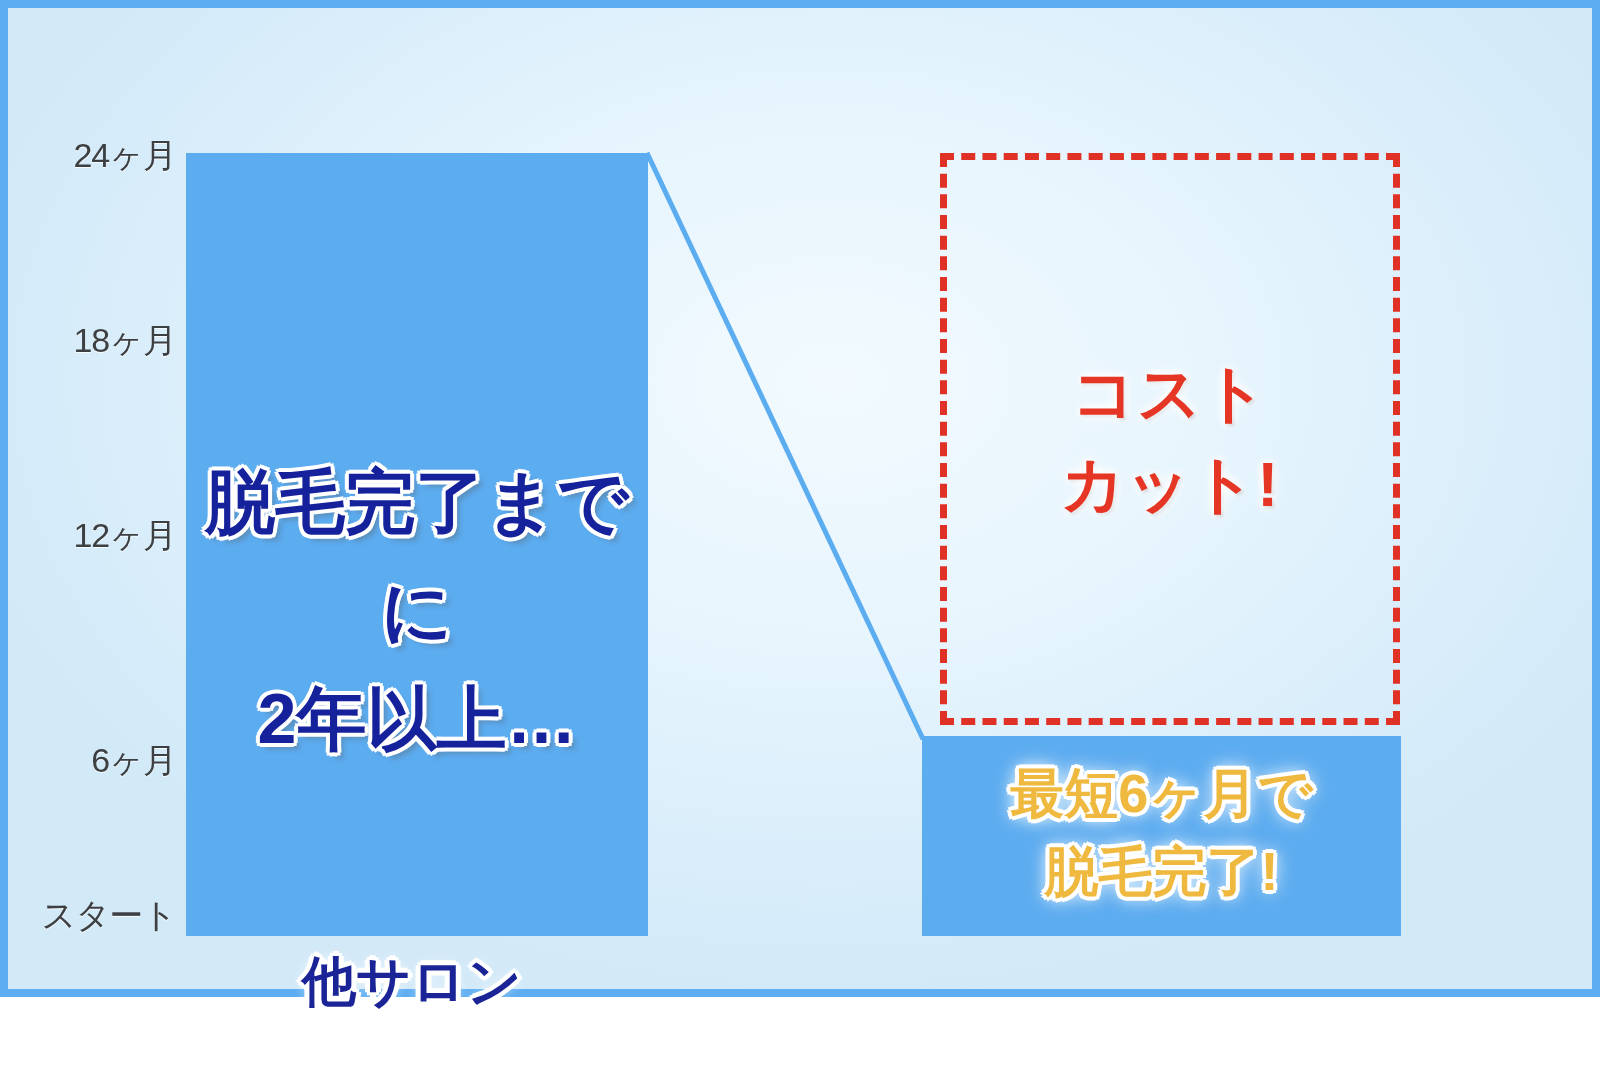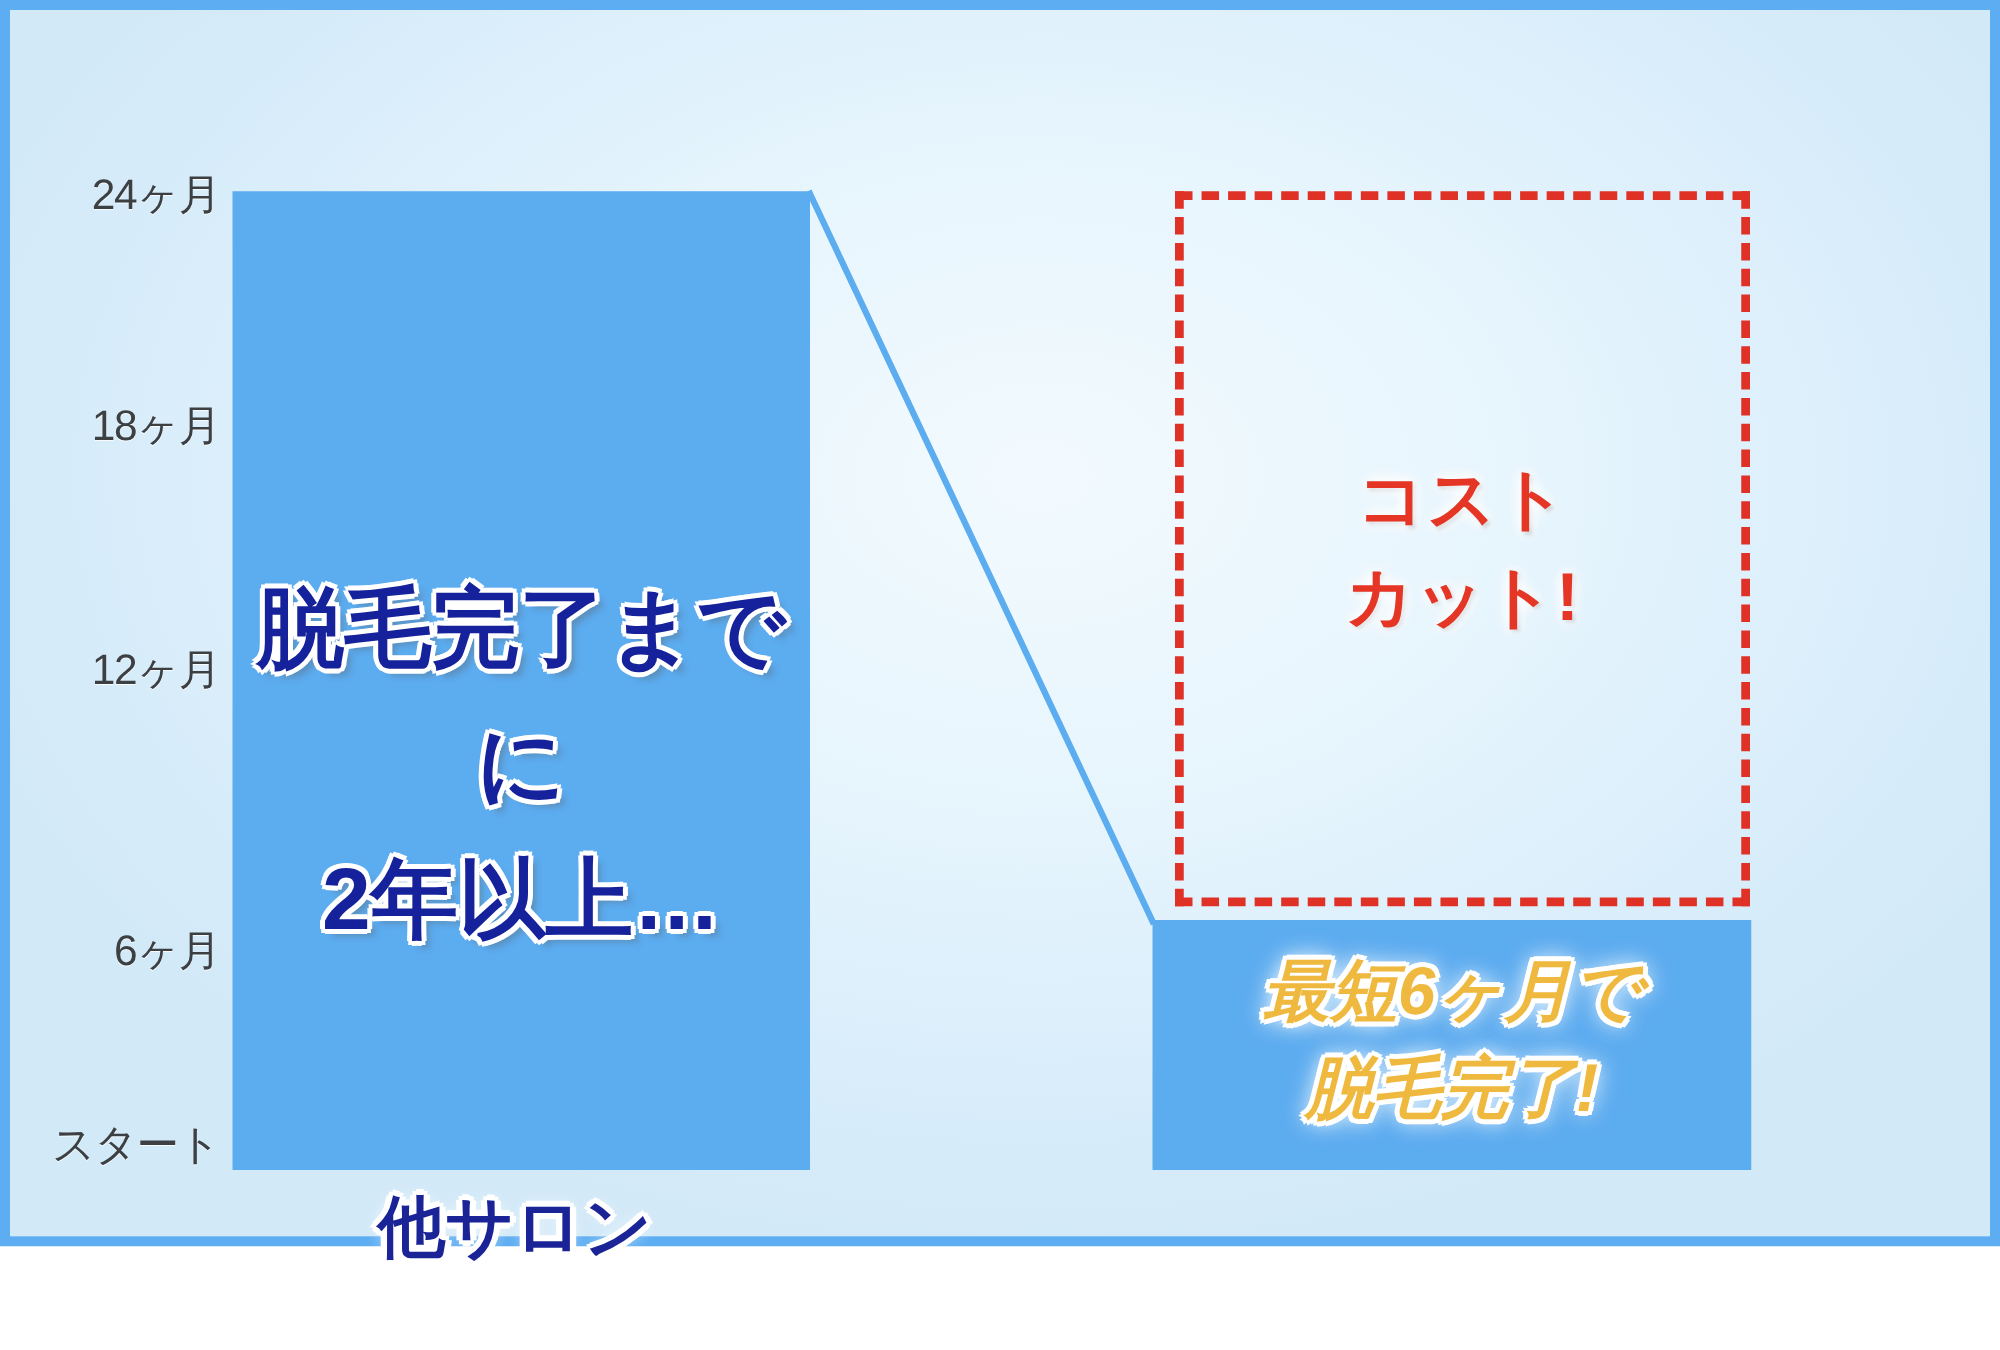--- a/index.html
+++ b/index.html
@@ -43,21 +43,21 @@
     box-sizing:border-box;
     border:7px dashed #E03127;
   }
   #costbox-text{
     position:absolute;
     width:100%;
     top:50%;
     transform:translateY(-50%);
     text-align:center;
     color:#E53524;
-    font-size:54px;
+    font-size:63px;
     font-weight:bold;
     line-height:1.45;
     letter-spacing:1px;
     text-shadow:
       0 0 10px #fff, 0 0 10px #fff, 0 0 14px #fff,
       2px 2px 3px rgba(120,120,120,.45);
   }
 
   
   #left-bar-text{
@@ -127,21 +127,21 @@
     <div class="axis-label" style="left:20px;width:148px;top:908px;">スタート</div>
 
     <div class="bar" id="bar-left" style="left:178px;top:145px;width:462px;height:783px;">
       <div id="left-bar-text" style="top:295px;">
         <div>脱毛完了までに</div>
         <div>2年以上…</div>
       </div>
     </div>
 
     <div class="bar" id="bar-right" style="left:914px;top:728px;width:479px;height:200px;">
-      <div id="right-bar-text" style="top:18px;font-style:italic;">
+      <div id="right-bar-text" style="top:18px;">
         <div>最短6ヶ月で</div>
         <div>脱毛完了!</div>
       </div>
     </div>
 
     <svg id="connector" viewBox="0 0 1600 1080">
       <line x1="640" y1="147" x2="914" y2="729" stroke="#5CACF0" stroke-width="5" stroke-linecap="square"></line>
     </svg>
 
     <div id="costbox" style="left:932px;top:145px;width:460px;height:572px;">

